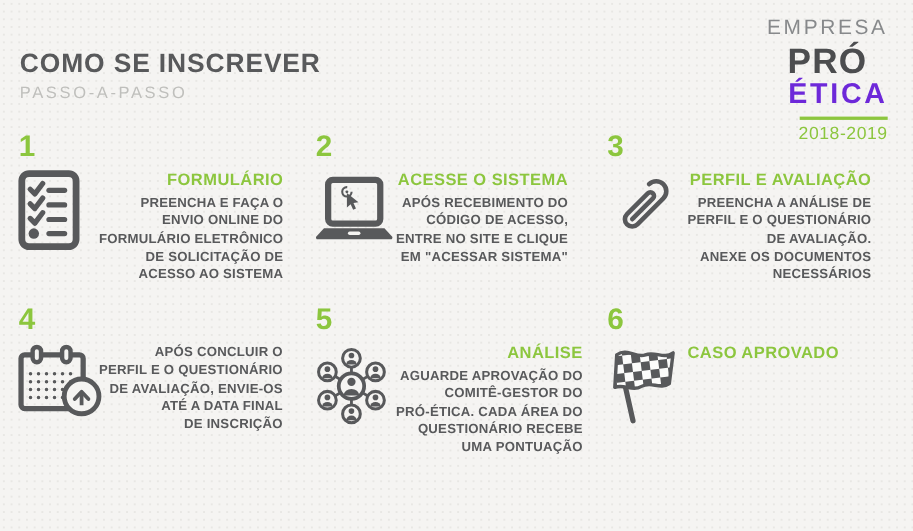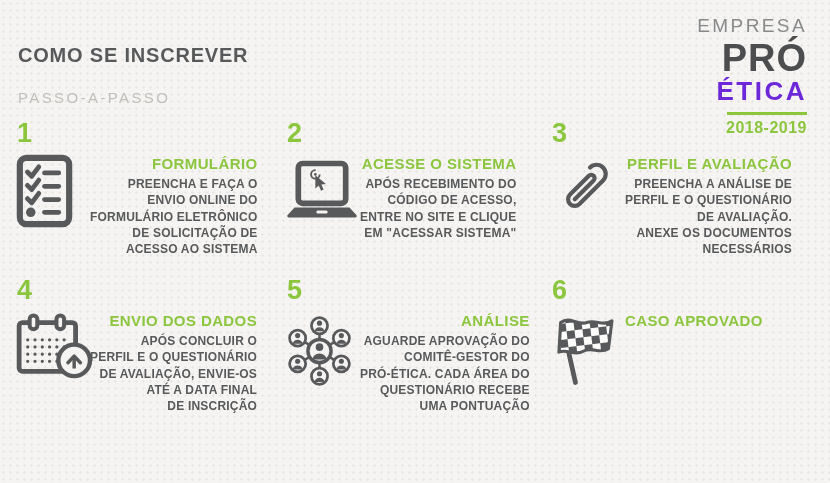--- a/index.html
+++ b/index.html
@@ -11,29 +11,29 @@
   html,body{margin:0;padding:0;}
   body{
     width:830px;height:483px;position:relative;overflow:hidden;
     background-color:var(--bg);
     background-image:radial-gradient(circle,#e8e7e4 1.1px,transparent 1.3px);
     background-size:7px 7px;
     font-family:"Liberation Sans",sans-serif;
   }
   
   .header-left{position:absolute;left:18px;top:44px;}
-  .title{font-size:20px;font-weight:700;color:var(--dark);letter-spacing:0.8px;margin:0;}
-  .subtitle{font-size:15px;color:#bfbfbc;letter-spacing:2.4px;margin-top:22px;font-weight:400;}
+  .title{font-size:24px;font-weight:700;color:var(--dark);letter-spacing:0.8px;margin:0;}
+  .subtitle{font-size:15px;color:#bfbfbc;letter-spacing:2.4px;margin-top:4px;font-weight:400;}
   
   .logo{position:absolute;right:23px;top:15px;text-align:right;}
   .logo-empresa{font-size:19px;color:#87898b;letter-spacing:2.4px;font-weight:400;}
-  .logo-pro{font-size:38px;font-weight:700;color:#4c4d4f;letter-spacing:1px;line-height:1.0;margin-top:2px;}
+  .logo-pro{font-size:32px;font-weight:700;color:#4c4d4f;letter-spacing:1px;line-height:1.0;margin-top:2px;text-align:center;}
   .logo-etica{font-size:26px;font-weight:700;color:#6d28d9;letter-spacing:2.5px;line-height:1.1;}
   .logo-rule{height:3px;background:var(--accent);width:80px;margin:6px 0 4px auto;}
-  .logo-years{font-size:16px;font-weight:700;color:var(--accent);letter-spacing:0.5px;}
+  .logo-years{font-size:16px;font-weight:400;color:var(--accent);letter-spacing:0.5px;}
   
   .step{position:absolute;width:258px;}
   #step-1{left:16px;top:120px;}
   #step-2{left:286px;top:120px;}
   #step-3{left:551px;top:120px;width:272px;}
   #step-4{left:16px;top:277px;}
   #step-5{left:286px;top:277px;width:264px;}
   #step-6{left:551px;top:277px;width:272px;}
   .step-number{font-size:27px;font-weight:700;color:var(--accent);line-height:1;margin:0 0 7px 1px;}
   .step-body{display:flex;align-items:flex-start;text-align:right;}
@@ -145,21 +145,20 @@
           <line x1="12" y1="50.5" x2="50" y2="50.5"></line>
         </g>
         <rect x="14" y="2.5" width="8" height="14.5" rx="4" fill="var(--bg)" stroke="currentColor" stroke-width="4.2"></rect>
         <rect x="42" y="2.5" width="8" height="14.5" rx="4" fill="var(--bg)" stroke="currentColor" stroke-width="4.2"></rect>
         <circle cx="60.5" cy="49.5" r="16.5" fill="var(--bg)" stroke="currentColor" stroke-width="4.6"></circle>
         <line x1="60.5" y1="58" x2="60.5" y2="45.5" stroke="currentColor" stroke-width="3.6"></line>
         <polyline points="54,52 60.5,45 67,52" fill="none" stroke="currentColor" stroke-width="3.6" stroke-linejoin="round" stroke-linecap="round"></polyline>
       </svg>
     </div>
     <div class="step-text">
-      <h3 class="step-title">ENVIO DOS DADOS</h3>
       <p class="step-desc">APÓS CONCLUIR O
 PERFIL E O QUESTIONÁRIO
 DE AVALIAÇÃO, ENVIE-OS
 ATÉ A DATA FINAL
 DE INSCRIÇÃO</p>
     </div>
   </div>
 </section>
 
 <section class="step" id="step-5">

